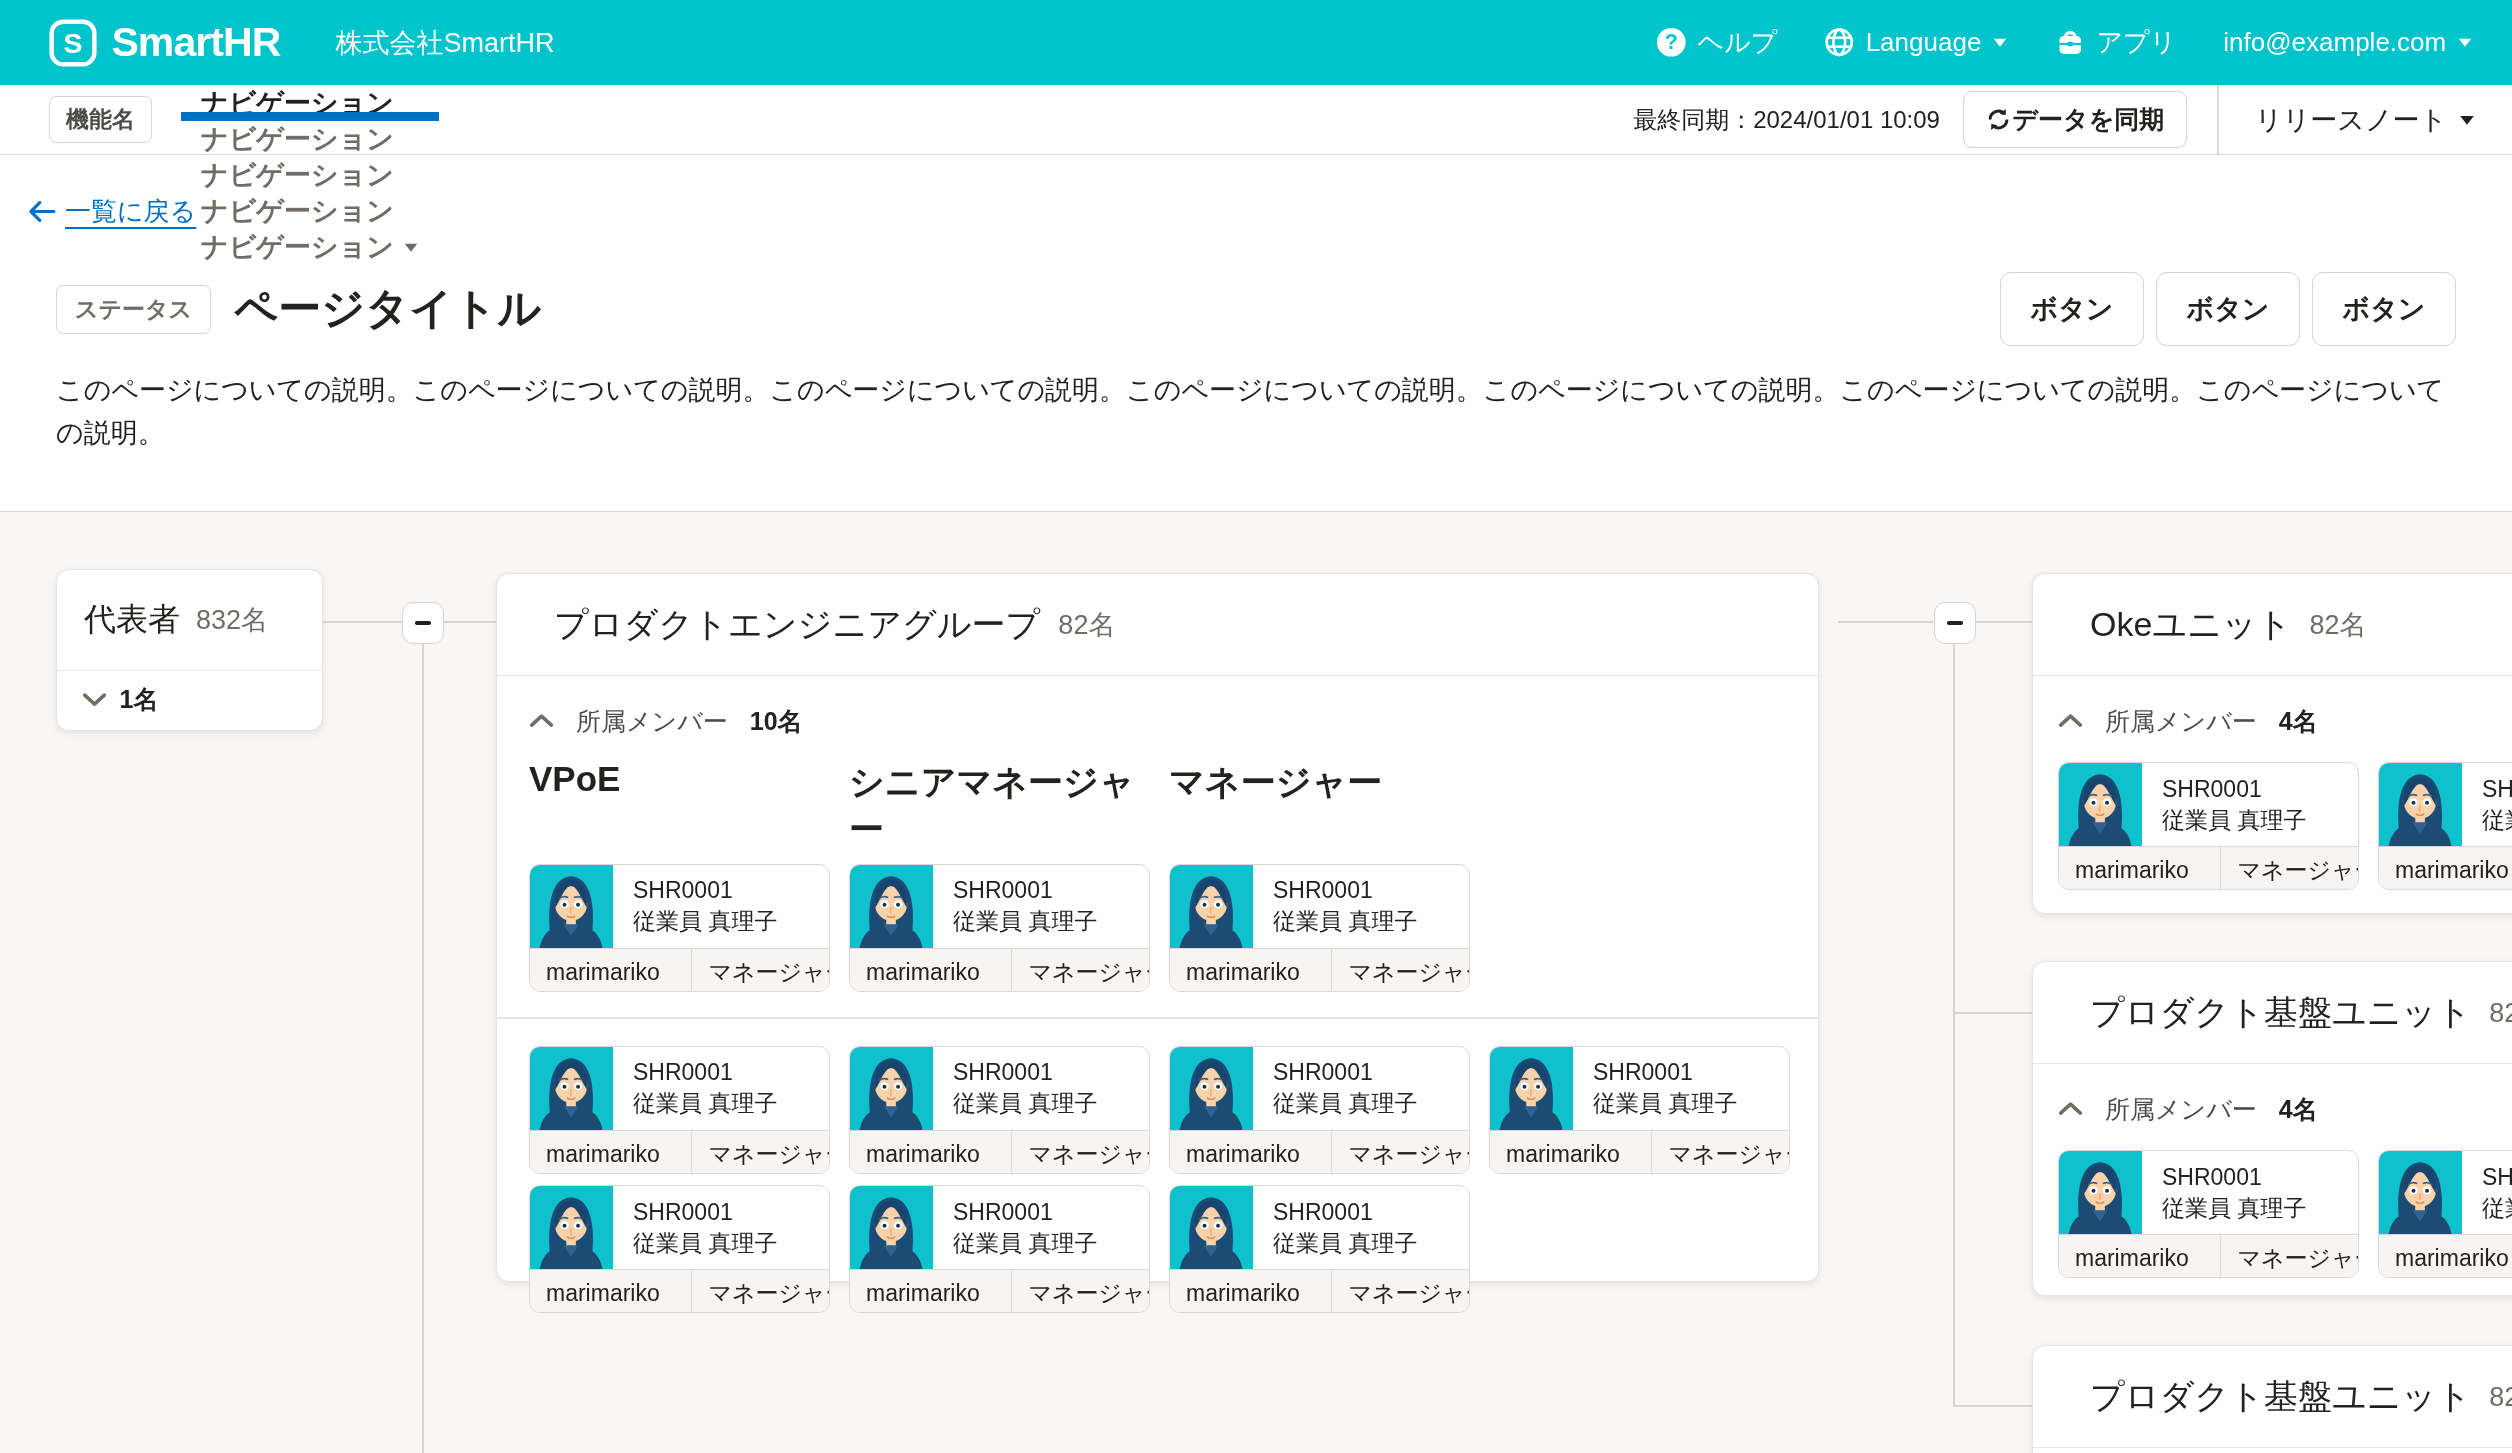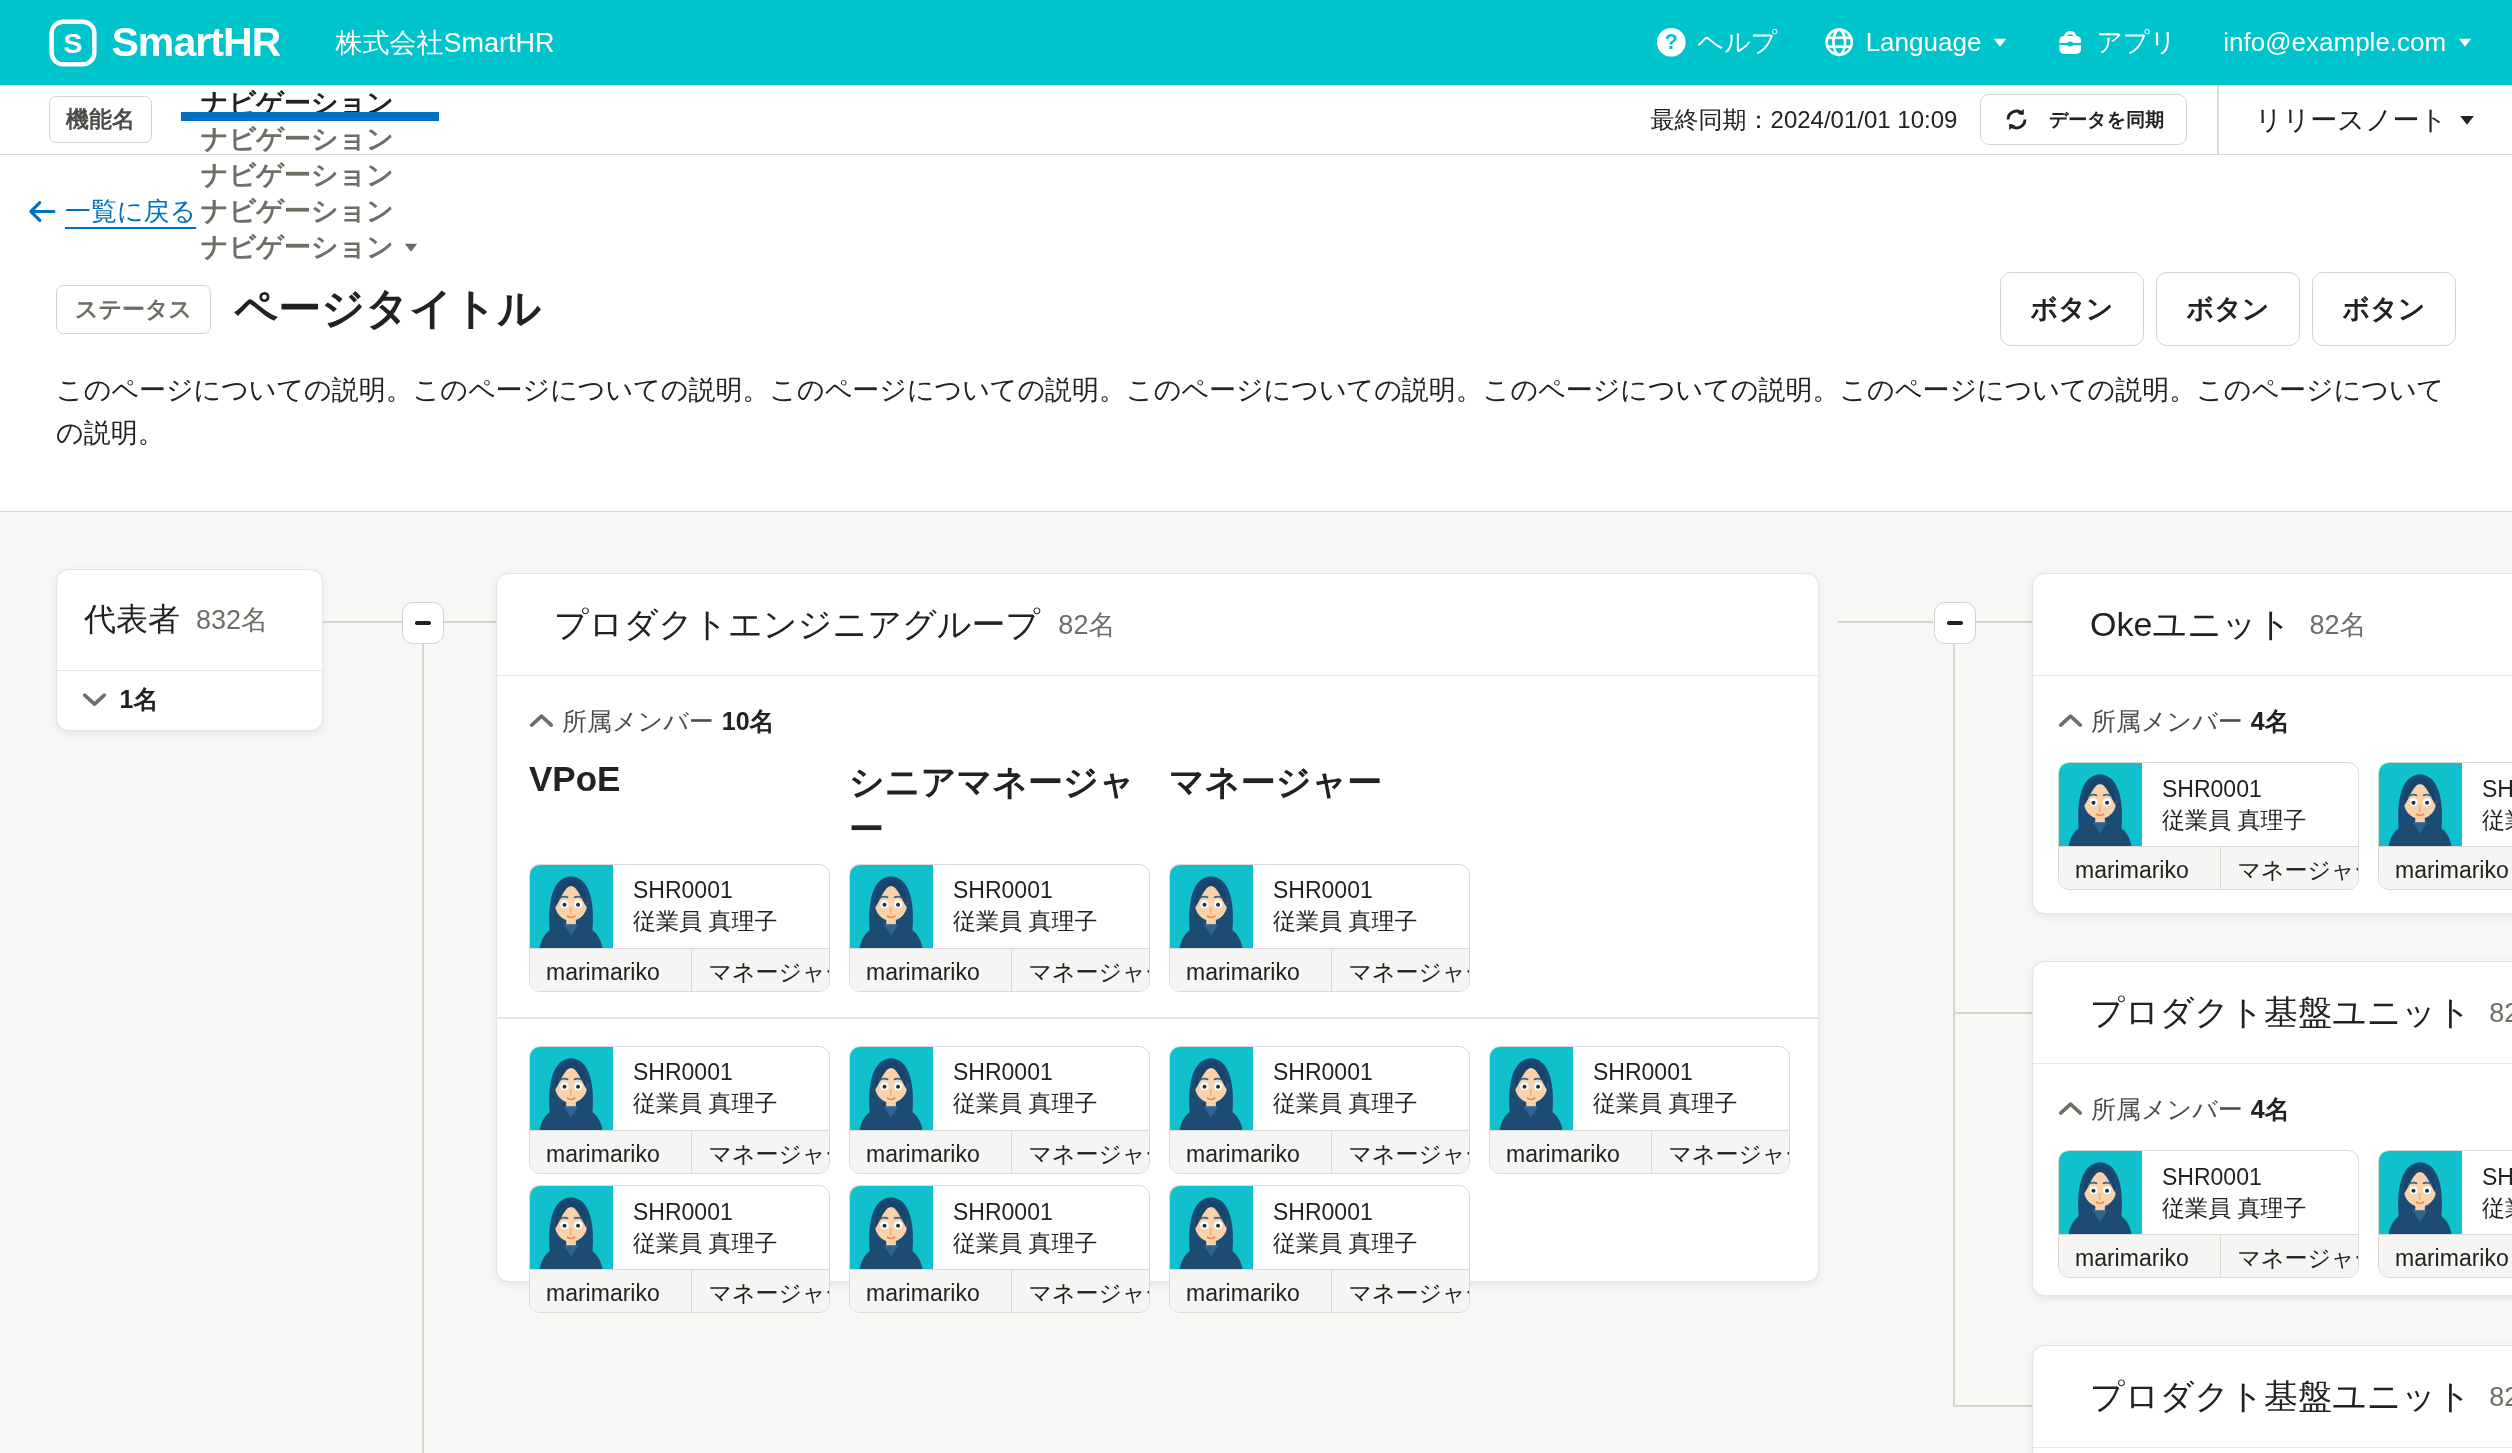--- a/index.html
+++ b/index.html
@@ -17,21 +17,21 @@
 
   
   .app-nav { height:70px; background:#fff; border-bottom:1.8px solid #dcdad7; display:flex; align-items:center; padding:0 0 0 49px; position:relative; }
   .feature-badge { border:1.8px solid #d6d3d0; border-radius:7.2px; padding:7.2px 16px; font-size:23px; font-weight:bold; color:#4e4c49; background:#fff; }
   .nav-tabs { display:flex; align-items:stretch; height:100%; margin-left:29px;flex-direction:column; }
   .nav-tab { display:flex; align-items:center; gap:9px; padding:0 20px; margin-right:30px; font-size:27px; font-weight:bold; color:#706d65; position:relative; cursor:pointer; }
   .nav-tab.active { color:#23221f; }
   .nav-tab.active::after { content:""; position:absolute; left:0; right:0; bottom:0; height:9px; background:#0071c1; }
   .nav-right { margin-left:auto; display:flex; align-items:center; height:100%; }
   .last-sync { font-size:24px; color:#23221f; margin-right:23px; }
-  .sync-button { display:flex; align-items:center; gap:19px; border:1.8px solid #d6d3d0; border-radius:9px; background:#fff; padding:10.8px 21.5px; font-size:19px; font-weight:bold; color:#23221f; cursor:pointer; margin-right:30.5px; }
+  .sync-button { display:flex; align-items:center; gap:0; border:1.8px solid #d6d3d0; border-radius:9px; background:#fff; padding:10.8px 21.5px; font-size:25px; font-weight:bold; color:#23221f; cursor:pointer; margin-right:30.5px; }
   .nav-divider { width:1.8px; height:70px; background:#dcdad7; }
   .release-notes { display:flex; align-items:center; gap:10.8px; font-size:27px; color:#23221f; padding:0 36px; cursor:pointer; }
 
   
   .page-head { padding:39px 56px 0 56px; border-bottom:1.8px solid #d9d6d3; height:357px; }
   .back-link { display:inline-flex; align-items:center; gap:9px; color:#0071c1; font-size:26px; text-decoration:underline; text-underline-offset:7.2px; cursor:pointer; margin-left:-29px; }
   .title-row { display:flex; align-items:center; margin-top:43px; }
   .status-badge { border:1.8px solid #d6d3d0; border-radius:7.2px; padding:8px 18px; font-size:23px; font-weight:600; color:#706d65; background:#fff; }
   .page-title { font-size:43px; font-weight:bold; color:#23221f; margin-left:23px; }
   .title-buttons { margin-left:auto; display:flex; gap:12px; }
@@ -53,21 +53,21 @@
   .root-count { font-size:27px; color:#706d65; margin-left:16px; }
   .root-expander { height:57px; display:flex; align-items:center; gap:12.6px; padding:0 25px; cursor:pointer; }
   .root-expander-count { font-size:25px; font-weight:bold; color:#23221f; }
 
   
   .group-title-row { height:102px; display:flex; align-items:center; padding:0 57px; border-bottom:1.8px solid #e8e5e2; }
   .group-name { font-size:34px; color:#23221f; white-space:nowrap; }
   .group-count { font-size:27px; color:#706d65; margin-left:18px; }
   .group-body { padding:0 32px; }
   .side-card .group-body { padding:0 25px; }
-  .members-row { margin-top:27px; height:36px; display:flex; align-items:center; gap:8px; cursor:pointer; }
+  .members-row { margin-top:27px; height:36px; display:flex; align-items:center; gap:22px; cursor:pointer; }
   .members-label { font-size:25px; color:#4e4c49; }
   .members-count { font-size:25px; font-weight:bold; color:#23221f; }
   .roles-row { margin-top:20px; display:grid; grid-template-columns:repeat(4,301px); column-gap:19px; }
   .role-heading { font-size:35px; font-weight:bold; color:#23221f; }
   .emp-row { margin-top:10.8px; display:grid; grid-template-columns:repeat(4,301px); column-gap:19px; }
   .emp-row.spaced { margin-top:27px; }
   .emp-row.tight { margin-top:11.7px; }
   .side-card .emp-row { margin-top:23px; grid-template-columns:repeat(2,301px); }
   .inner-divider { height:1.8px; background:#e8e5e2; margin:25px -32px 0 -32px; }
 

